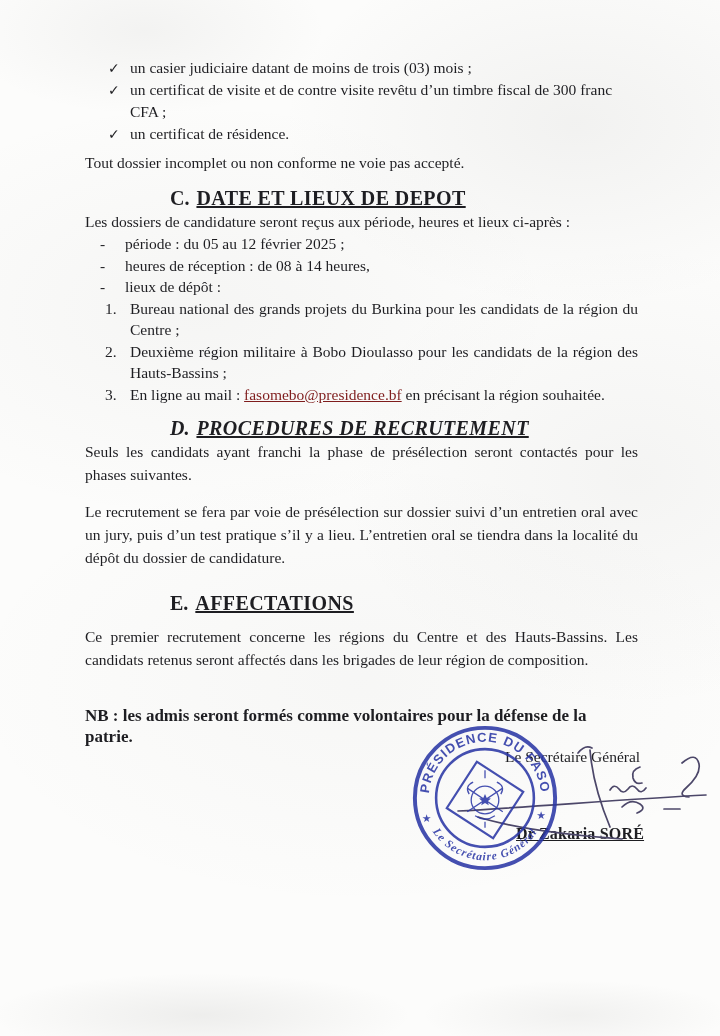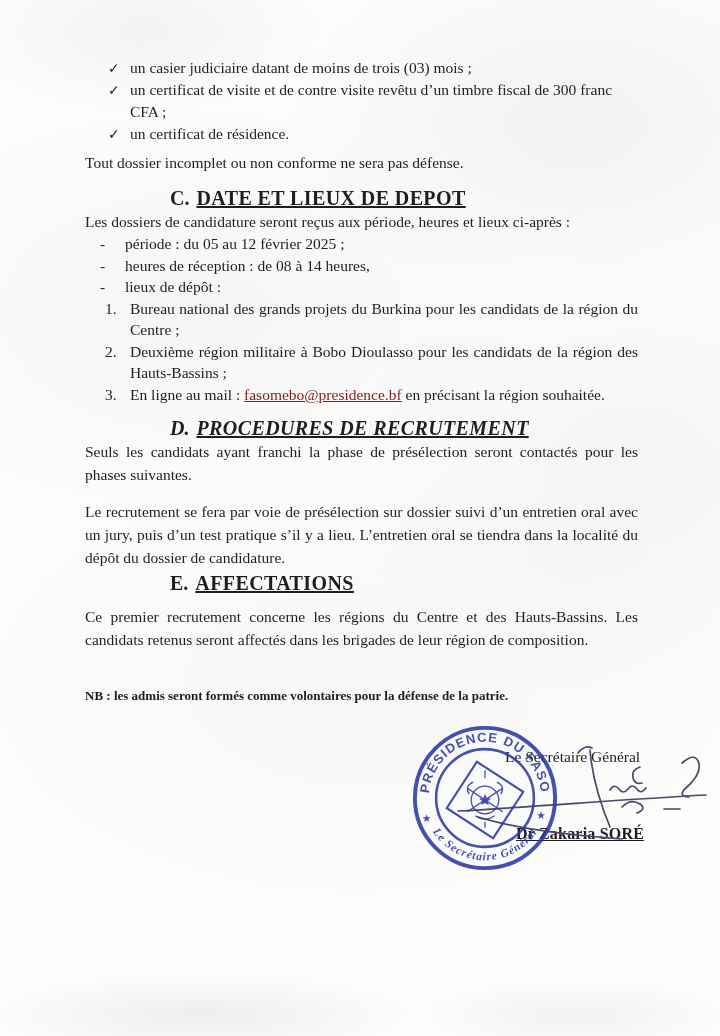--- a/index.html
+++ b/index.html
@@ -40,38 +40,38 @@
   .chk-row  { display: flex; margin-left: 23px; line-height: 22px; }
   .chk-mark { flex: none; width: 22px; font-family: "DejaVu Sans", sans-serif; font-size: 14px; }
   .chk-text { flex: 1; }
 
   .note { margin-top: 6px; }
 
   
   .heading { margin: 14px 0 2px 85px; font-weight: bold; font-size: 20px; line-height: 20px; }
   .heading .title { text-decoration: underline; margin-left: 7px; letter-spacing: .4px; }
   .heading.d { margin-top: 13px; font-style: italic; }
-  .heading.e { margin-top: 4px; }
+  .heading.e { margin-top: 24px; }
 
   .intro { margin-top: 2px; }
 
   
   .dash-row  { display: flex; margin-left: 15px; line-height: 21.5px; }
   .dash-mark { flex: none; width: 25px; }
 
   
   .num-row  { display: flex; margin-left: 20px; line-height: 21.5px; }
   .num-mark { flex: none; width: 25px; }
   .num-text { flex: 1; text-align: justify; }
 
   .para  { text-align: justify; }
   .para.first { margin-top: 14px; }
   .para.e-para { margin-top: 12px; }
 
-  .nb { margin-top: 34px; font-weight: bold; font-size: 13px; line-height: 21px; }
+  .nb { margin-top: 34px; font-weight: bold; font-size: 17px; line-height: 21px; }
 
   .email-link {
     color: #7f1d1d;
     text-decoration: underline;
   }
 
   
   .role-label {
     position: absolute; left: 505px; top: 748px;
     font-size: 15.5px; z-index: 2;
@@ -105,21 +105,21 @@
       </div>
       <div class="chk-row">
         <span class="chk-mark">✓</span>
         <span class="chk-text">un certificat de visite et de contre visite revêtu d’un timbre fiscal de 300 franc CFA ;</span>
       </div>
       <div class="chk-row">
         <span class="chk-mark">✓</span>
         <span class="chk-text">un certificat de résidence.</span>
       </div>
     </div>
-    <div class="note">Tout dossier incomplet ou non conforme ne sera pas défense.</div>
+    <div class="note">Tout dossier incomplet ou non conforme ne voie pas accepté.</div>
 
     <div class="heading c">
       <span>C.</span><span class="title">DATE ET LIEUX DE DEPOT</span>
     </div>
     <div class="intro">Les dossiers de candidature seront reçus aux période, heures et lieux ci-après :</div>
 
     <div>
       <div class="dash-row">
         <span class="dash-mark">-</span>
         <span>période : du 05 au 12 février 2025 ;</span>

